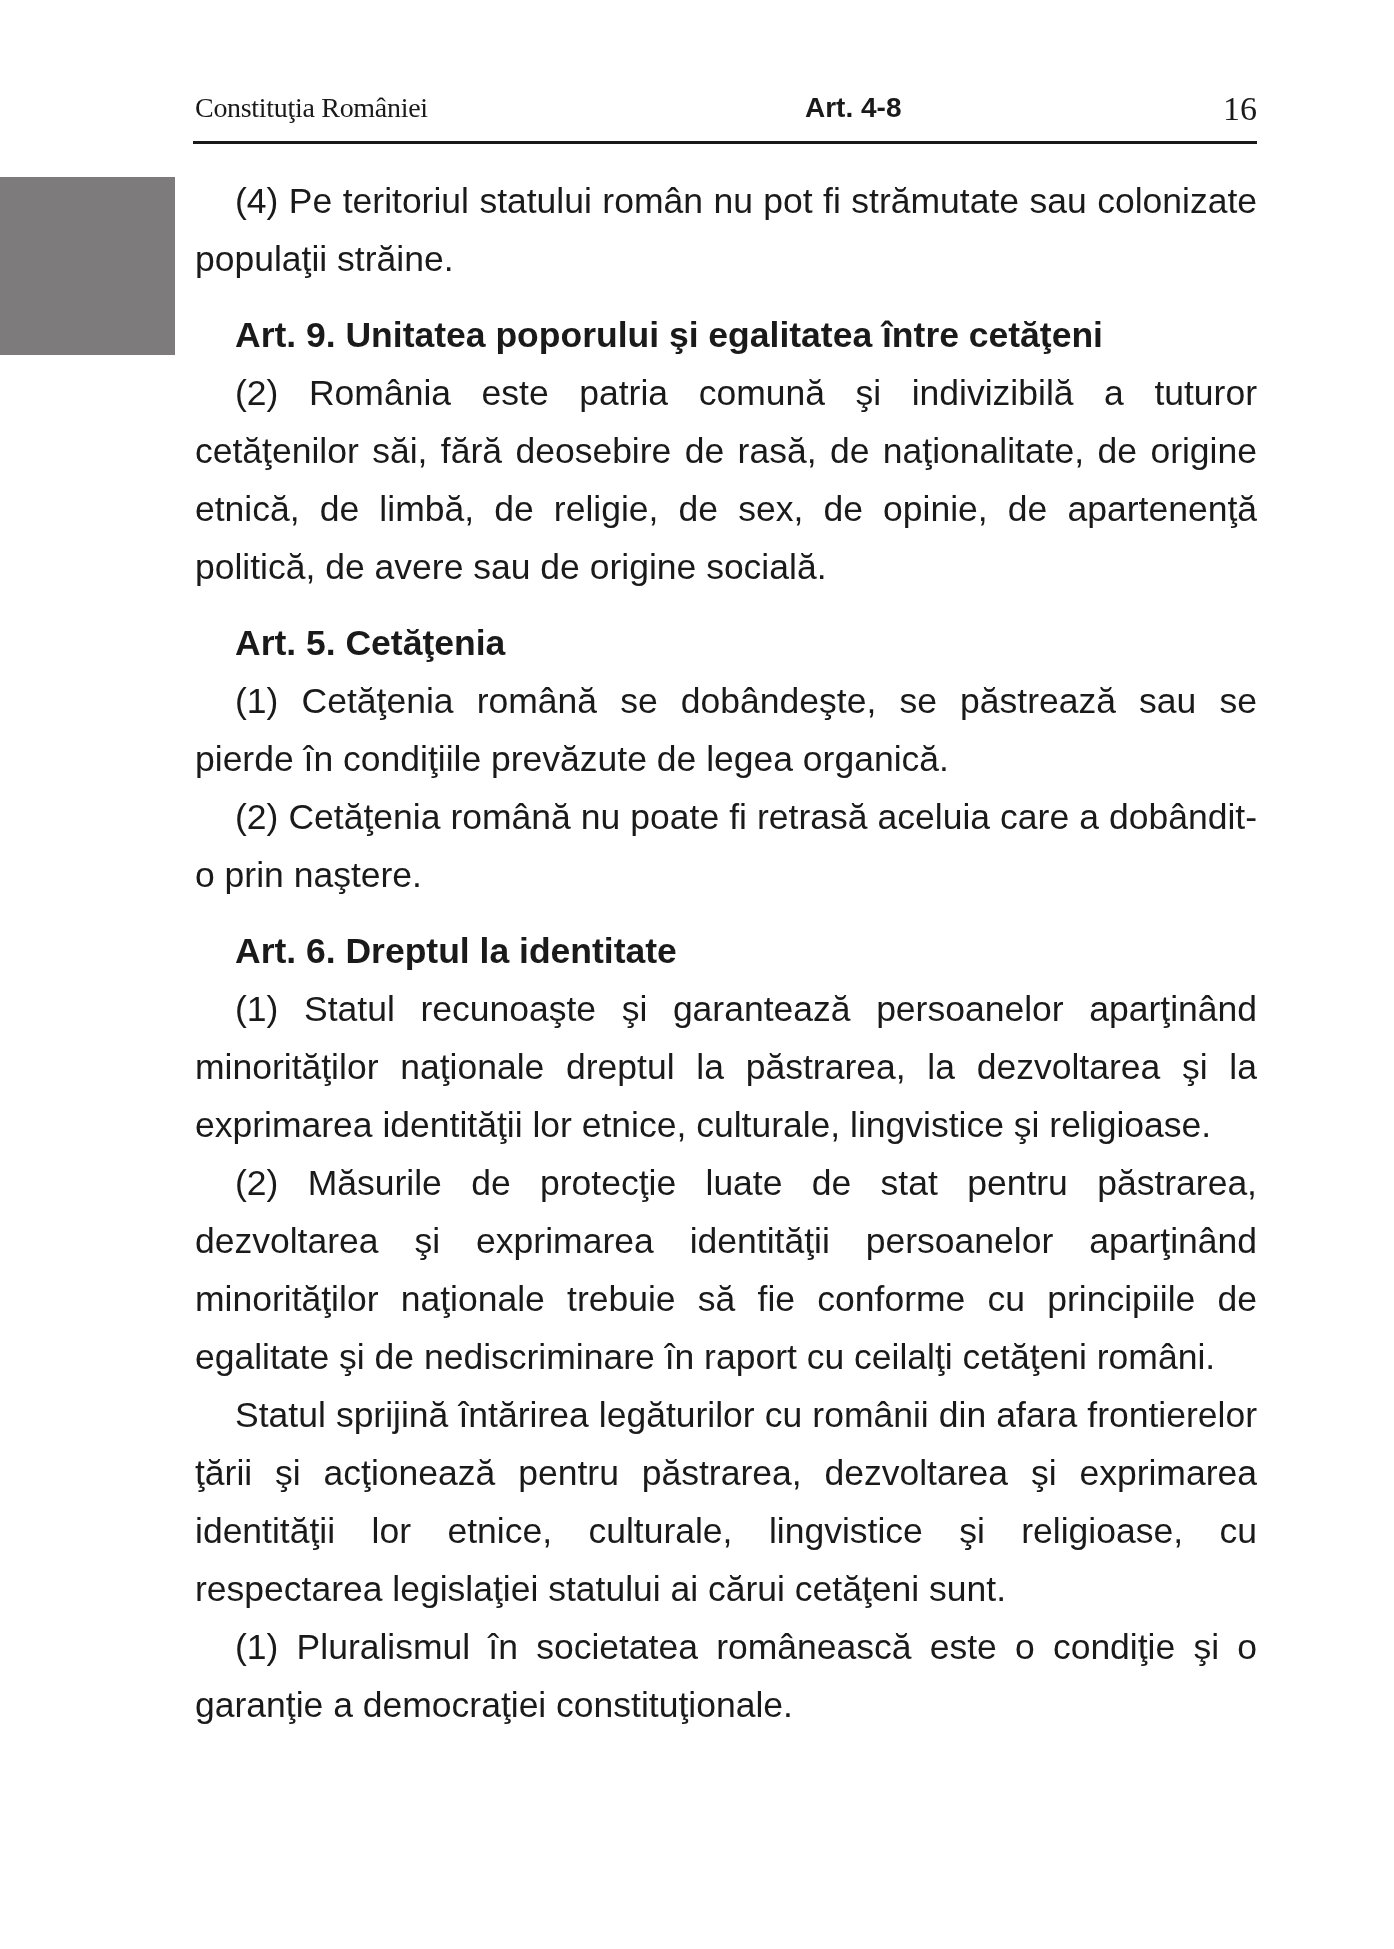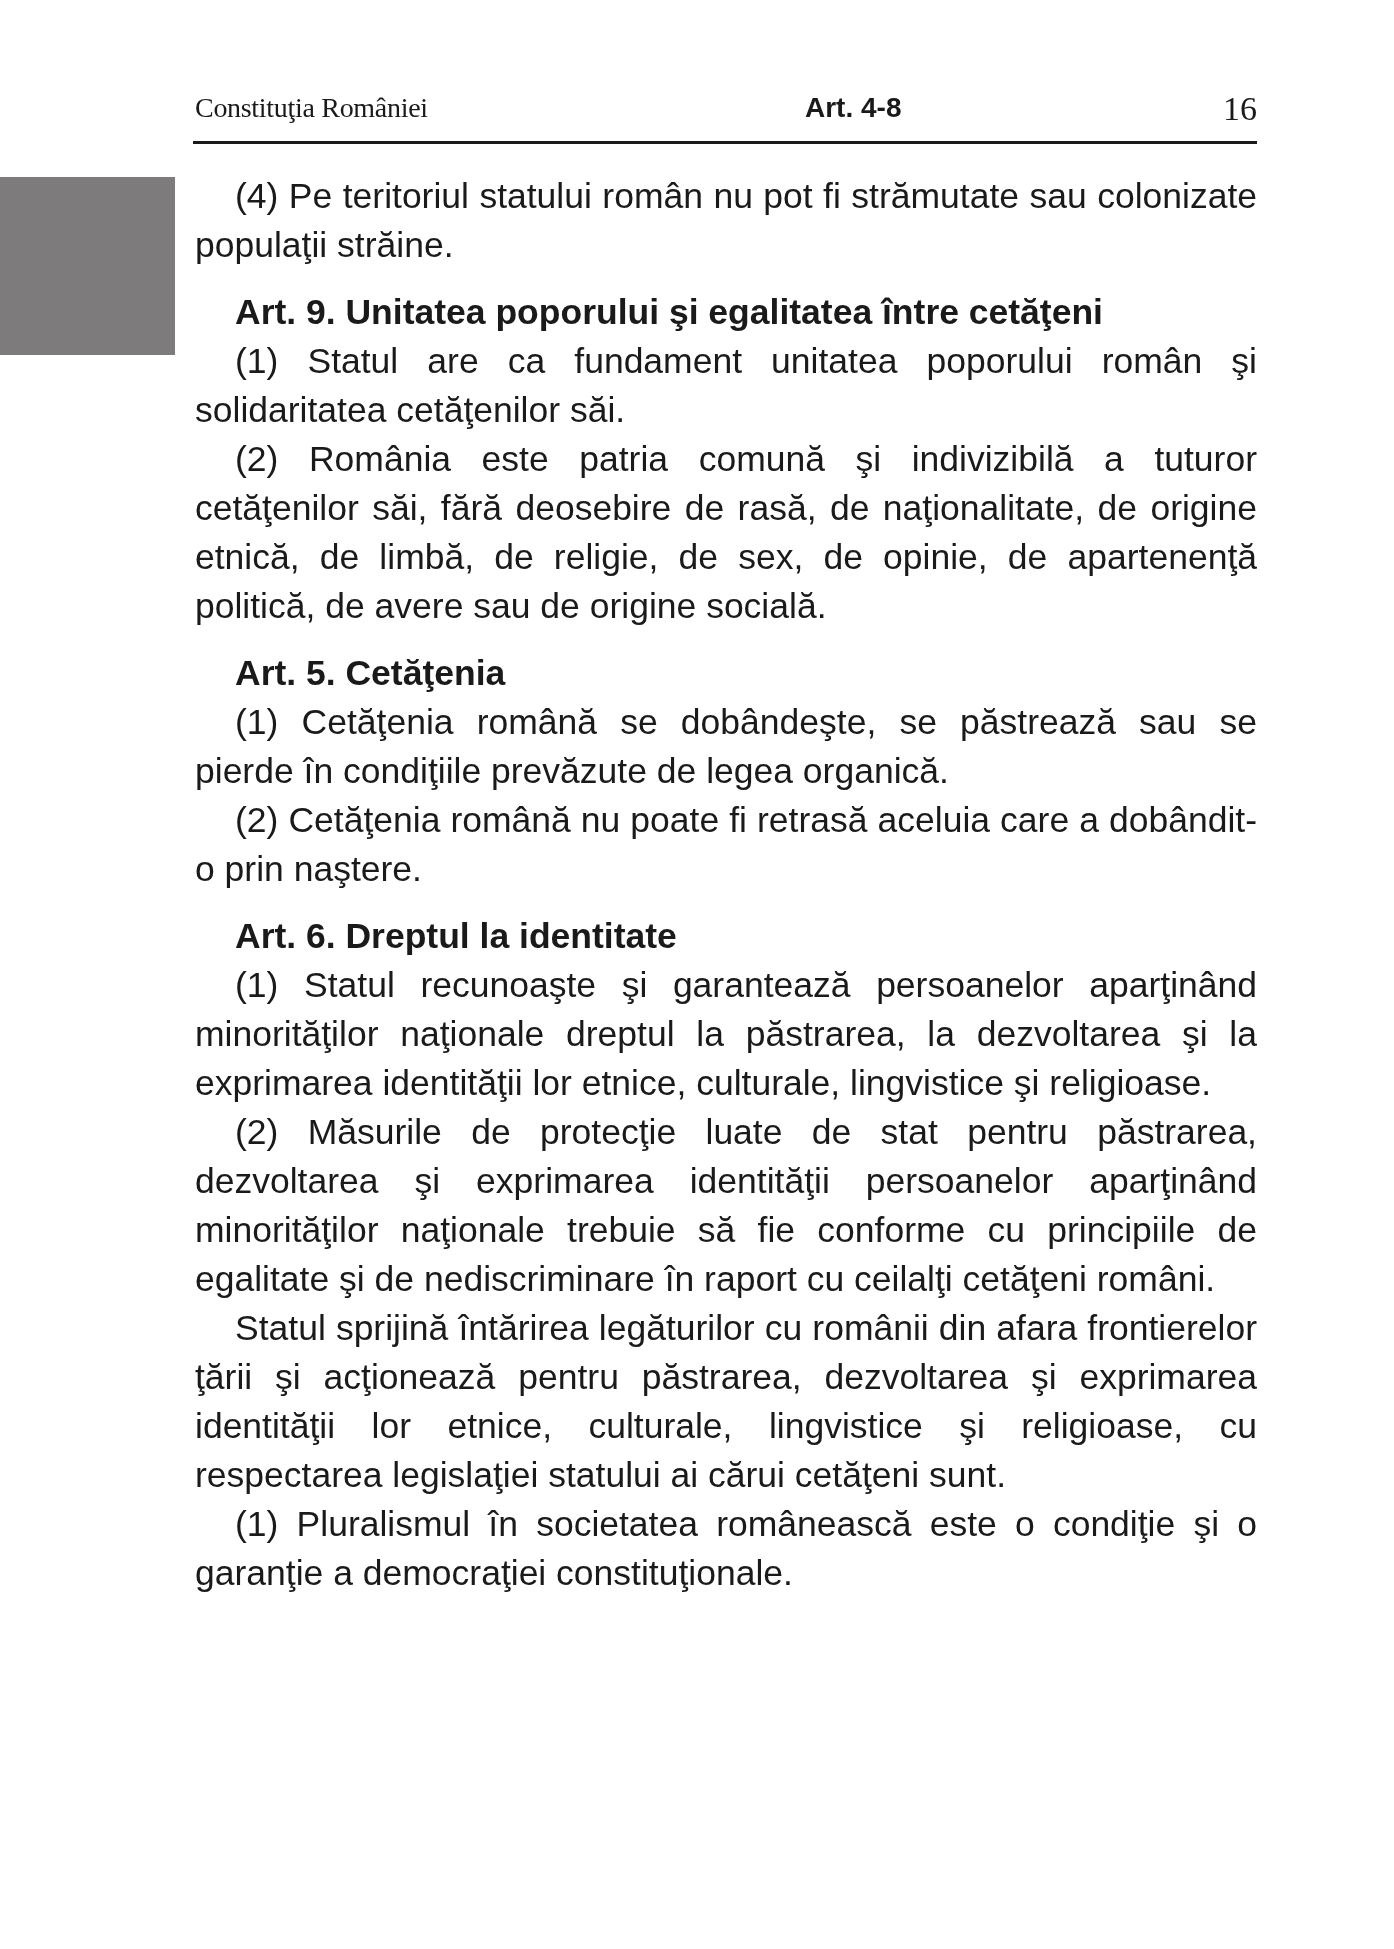--- a/index.html
+++ b/index.html
@@ -3,41 +3,40 @@
 <meta charset="utf-8">
 <style>
   html, body { margin: 0; padding: 0; background: #ffffff; }
   body { width: 1394px; height: 1949px; position: relative; overflow: hidden; color: #1a1a1a; }
   .thumb-tab { position: absolute; left: 0; top: 177px; width: 175px; height: 178px; background: #7d7b7c; }
   .running-head { position: absolute; left: 193px; top: 92px; width: 1064px; height: 40px; }
   .rh-title { position: absolute; left: 2px; top: 0; font-family: Liberation Serif, serif; font-size: 28px; letter-spacing: -0.3px; }
   .rh-articles { position: absolute; left: 612px; top: 0; font-family: "Liberation Sans", sans-serif; font-size: 28px; font-weight: bold; text-align: center; }
   .rh-page { position: absolute; right: 0; top: -2px; font-family: "Liberation Serif", serif; font-size: 34px; }
   .rh-rule { position: absolute; left: 193px; top: 141px; width: 1064px; height: 3px; background: #1a1a1a; }
-  .body-text { position: absolute; left: 195px; top: 172px; width: 1062px; font-family: "Liberation Sans", sans-serif; font-size: 35.5px; line-height: 49px; }
+  .body-text { position: absolute; left: 195px; top: 172px; width: 1062px; font-family: "Liberation Sans", sans-serif; font-size: 35.5px; line-height: 58px; }
   .para { margin: 0; text-align: justify; text-indent: 40px; }
   .heading { margin: 18px 0 0 0; font-weight: bold; text-indent: 40px; }
 </style>
 </head>
 <body>
 
 <div class="thumb-tab"></div>
 
 <div class="running-head">
   <span class="rh-title">Constituţia României</span>
   <span class="rh-articles">Art. 4-8</span>
   <span class="rh-page">16</span>
 </div>
 <div class="rh-rule"></div>
 
 <div class="body-text">
   <p class="para">(4) Pe teritoriul statului român nu pot fi strămutate sau colonizate populaţii străine.</p>
 
   <p class="heading">Art. 9. Unitatea poporului şi egalitatea între cetăţeni</p>
-  <p class="para">(1) Statul are ca fundament unitatea poporului român şi solidaritatea cetăţenilor săi.</p>
   <p class="para">(2) România este patria comună şi indivizibilă a tuturor cetăţenilor săi, fără deosebire de rasă, de naţionalitate, de origine etnică, de limbă, de religie, de sex, de opinie, de apartenenţă politică, de avere sau de origine socială.</p>
 
   <p class="heading">Art. 5. Cetăţenia</p>
   <p class="para">(1) Cetăţenia română se dobândeşte, se păstrează sau se pierde în condiţiile prevăzute de legea organică.</p>
   <p class="para">(2) Cetăţenia română nu poate fi retrasă aceluia care a dobândit-o prin naştere.</p>
 
   <p class="heading">Art. 6. Dreptul la identitate</p>
   <p class="para">(1) Statul recunoaşte şi garantează persoanelor aparţinând minorităţilor naţionale dreptul la păstrarea, la dezvoltarea şi la exprimarea identităţii lor etnice, culturale, lingvistice şi religioase.</p>
   <p class="para">(2) Măsurile de protecţie luate de stat pentru păstrarea, dezvoltarea şi exprimarea identităţii persoanelor aparţinând minorităţilor naţionale trebuie să fie conforme cu principiile de egalitate şi de nediscriminare în raport cu ceilalţi cetăţeni români.</p>
 

